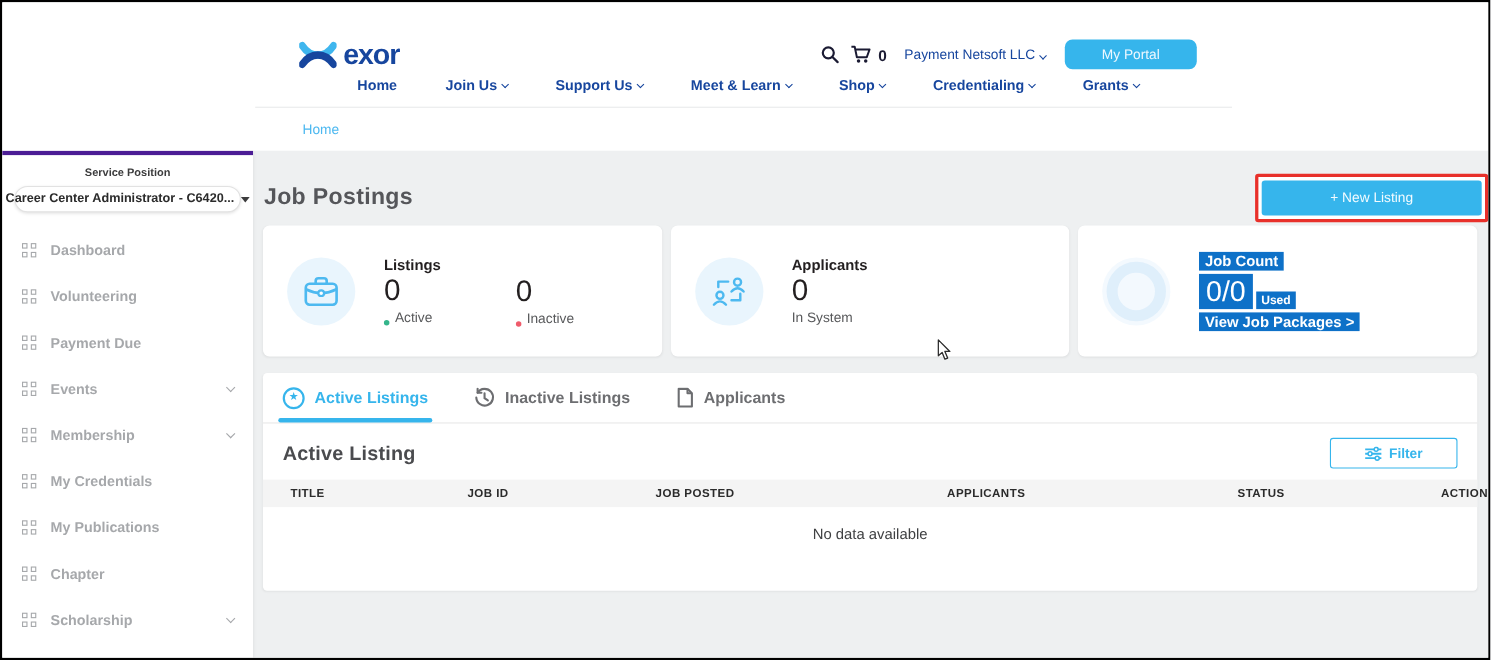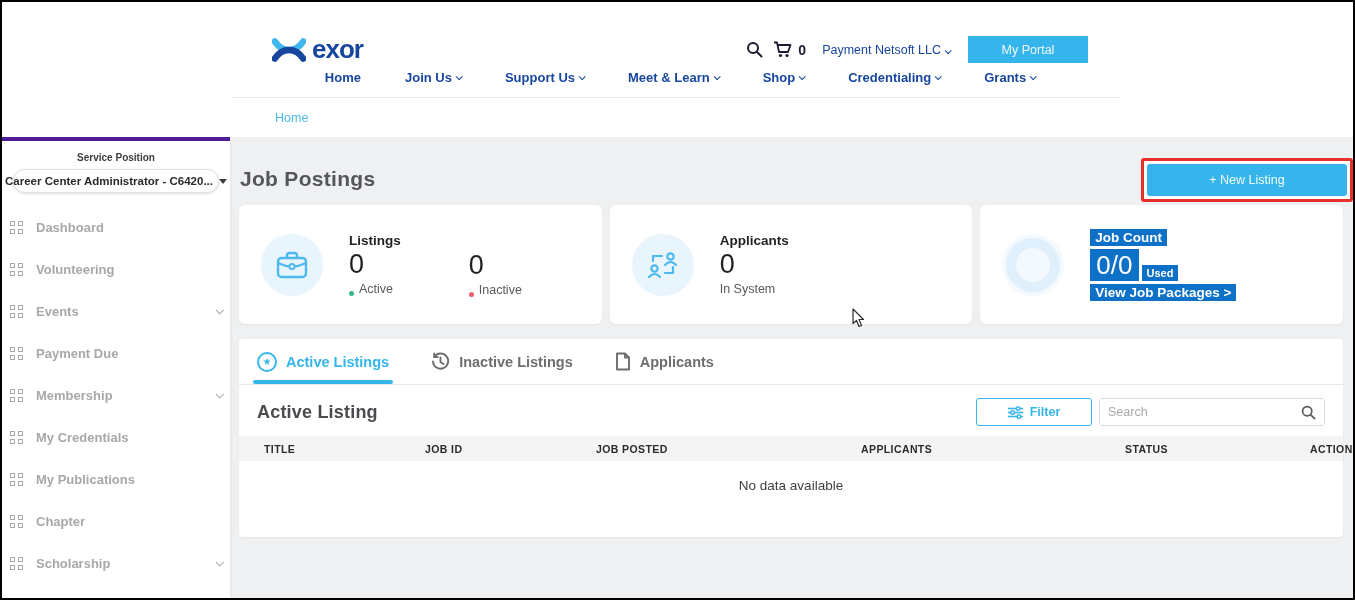--- a/index.html
+++ b/index.html
@@ -15,39 +15,39 @@
   .logo-text { font-size:26px; font-weight:bold; color:#17469e; letter-spacing:-1px; }
   .h-right { margin-left:auto; display:flex; align-items:center; gap:10px; }
   .icon-btn { background:none; border:none; cursor:pointer; display:flex; align-items:center; padding:0; }
   .cart-count { font-weight:bold; font-size:14px; color:#1b1b33; margin-left:-4px; }
   .welcome { font-size:12.5px; color:#17469e; margin-left:6px; white-space:nowrap; }
   .welcome b { font-weight:normal; }
   .chev { display:inline-block; width:6px; height:6px; border-right:1.8px solid currentColor;
           border-bottom:1.8px solid currentColor; transform:rotate(45deg) translateY(-1px); margin-left:4px; }
   .chev.sm { width:5px; height:5px; }
   .portal-btn { margin-left:8px; width:120px; height:27px; background:#36b5ec; color:#eef8ff;
-                border:none; border-radius:0; font-size:12.5px; font-family:inherit; cursor:pointer; }
+                border:none; border-radius:7px; font-size:12.5px; font-family:inherit; cursor:pointer; }
 
   .nav { position:absolute; top:68px; left:270px; width:816px; display:flex; justify-content:center; gap:44px; }
   .nav-item { display:flex; align-items:center; font-size:13px; font-weight:bold; color:#17469e; cursor:pointer; white-space:nowrap; }
   .header-divider { position:absolute; top:95px; left:230px; right:233px; border-top:1px solid #e9eaeb; }
   .breadcrumb { position:absolute; top:109px; left:273px; font-size:12.5px; color:#4cb8f0; cursor:pointer; }
 
   
   .sidebar { position:absolute; top:135px; left:0; width:228px; bottom:0; background:#fff;
              border-top:4px solid #4c1d95; box-shadow:1px 0 3px rgba(0,0,0,.06); z-index:1; }
   .sp-label { margin-top:11px; text-align:center; font-size:10px; font-weight:bold; color:#3c3c3d; }
   .sp-pill { margin:6px auto 0; width:206px; height:24px; background:#fff; border:1px solid #e2e2e2;
              border-radius:13px; box-shadow:0 1px 3px rgba(0,0,0,.12); display:flex; align-items:center;
              justify-content:center; gap:6px; cursor:pointer; }
   .sp-pill span.txt { font-size:11.5px; font-weight:bold; color:#2b2b2b; white-space:nowrap; }
   .caret { width:0; height:0; border-left:4px solid transparent; border-right:4px solid transparent;
            border-top:5px solid #3c3c3d; }
   .side-list { margin-top:13px; }
-  .side-item { height:42px; display:flex; align-items:center; padding:0 8px; color:#a6a8ab;
+  .side-item { height:42px; display:flex; align-items:center; padding:0 18px; color:#a6a8ab;
                font-size:13px; font-weight:bold; cursor:pointer; }
   .grid-ico { width:13px; height:13px; display:grid; grid-template-columns:5px 5px; grid-template-rows:5px 5px;
               gap:3px; margin-right:13px; flex:0 0 auto; }
   .grid-ico i { border:1.4px solid #a6a8ab; display:block; }
   .side-item .chev { margin-left:auto; color:#a6a8ab; }
 
   
   .content { position:absolute; top:135px; left:228px; right:0; bottom:0; background:#eef0f1; }
   .page-title { position:absolute; left:10px; top:30px; font-size:21px; font-weight:bold; color:#55565a; letter-spacing:.3px; }
   .new-frame { position:absolute; left:911px; top:21px; width:212px; height:44px; border:3px solid #e8302a;
@@ -207,31 +207,31 @@
           </span>
         <span>Volunteering</span>
       </div>
       <div class="side-item">
         <span class="grid-ico">
             <i></i>
             <i></i>
             <i></i>
             <i></i>
           </span>
+        <span>Payment Due</span>
+      </div>
+      <div class="side-item">
+        <span class="grid-ico">
+            <i></i>
+            <i></i>
+            <i></i>
+            <i></i>
+          </span>
         <span>Events</span>
         <span class="chev"></span>
-      </div>
-      <div class="side-item">
-        <span class="grid-ico">
-            <i></i>
-            <i></i>
-            <i></i>
-            <i></i>
-          </span>
-        <span>Payment Due</span>
       </div>
       <div class="side-item">
         <span class="grid-ico">
             <i></i>
             <i></i>
             <i></i>
             <i></i>
           </span>
         <span>Membership</span>
         <span class="chev"></span>
@@ -392,29 +392,20 @@
               <line x1="0" y1="2.5" x2="15" y2="2.5" stroke="#36b5ec" stroke-width="1.6"></line>
               <line x1="0" y1="6.5" x2="15" y2="6.5" stroke="#36b5ec" stroke-width="1.6"></line>
               <line x1="0" y1="10.5" x2="15" y2="10.5" stroke="#36b5ec" stroke-width="1.6"></line>
               <circle cx="10" cy="2.5" r="1.8" fill="#fff" stroke="#36b5ec" stroke-width="1.4"></circle>
               <circle cx="4.5" cy="6.5" r="1.8" fill="#fff" stroke="#36b5ec" stroke-width="1.4"></circle>
               <circle cx="11" cy="10.5" r="1.8" fill="#fff" stroke="#36b5ec" stroke-width="1.4"></circle>
             </svg>
           </span>
           <span>Filter</span>
         </button>
-        <div class="search-box">
-          <input type="text" placeholder="Search" style="">
-          <span>
-            <svg width="15" height="15" viewBox="0 0 15 15">
-              <circle cx="6.2" cy="6.2" r="4.6" stroke="#58595b" stroke-width="1.7" fill="none"></circle>
-              <line x1="9.8" y1="9.8" x2="13.6" y2="13.6" stroke="#58595b" stroke-width="1.7" stroke-linecap="round"></line>
-            </svg>
-          </span>
-        </div>
       </div>
 
       <div class="thead">
         <span class="th">TITLE</span>
         <span class="th">JOB ID</span>
         <span class="th">JOB POSTED</span>
         <span class="th">APPLICANTS</span>
         <span class="th">STATUS</span>
         <span class="th">ACTION</span>
       </div>

